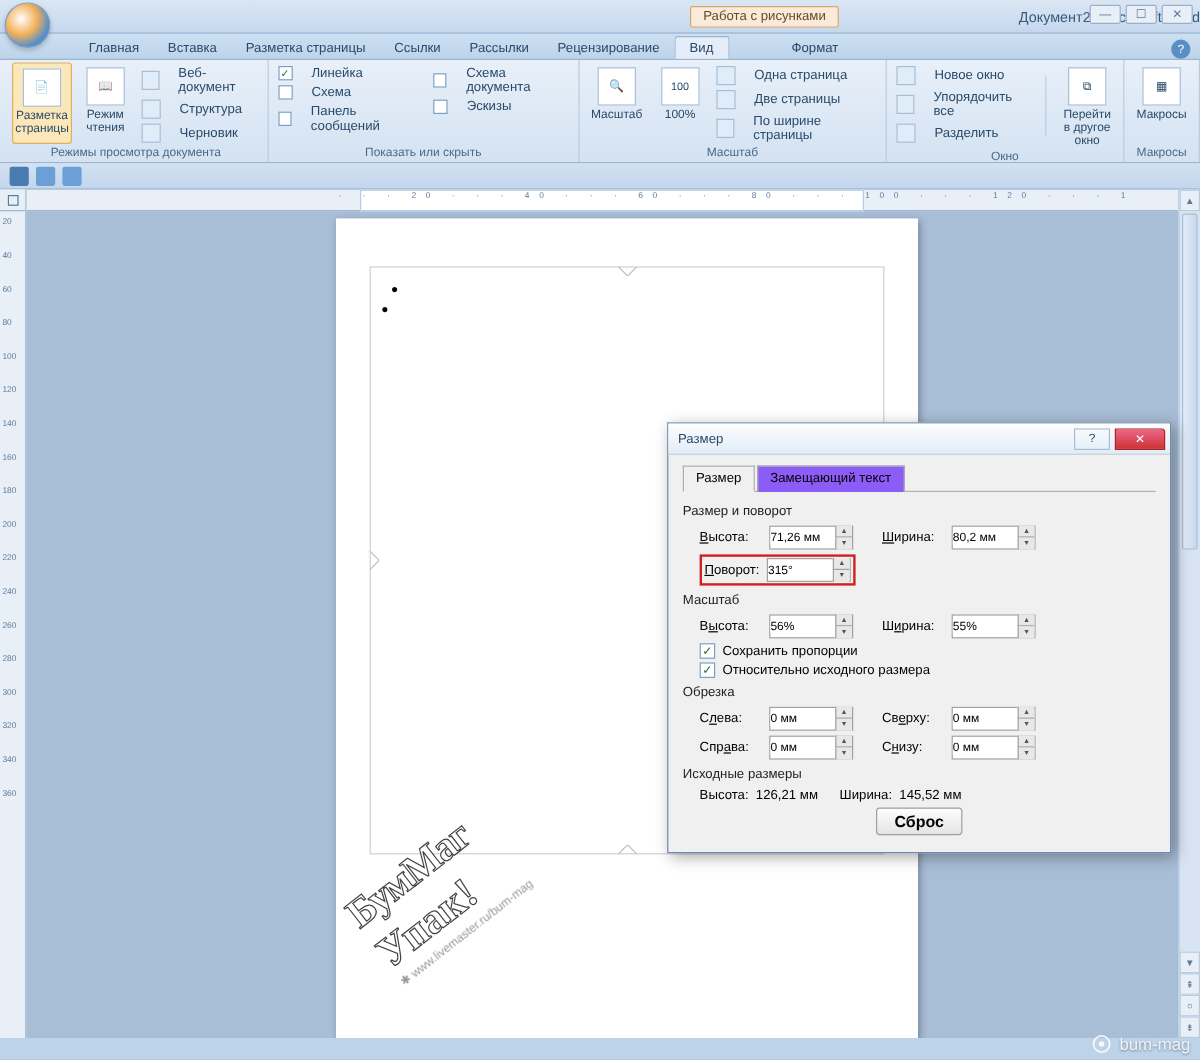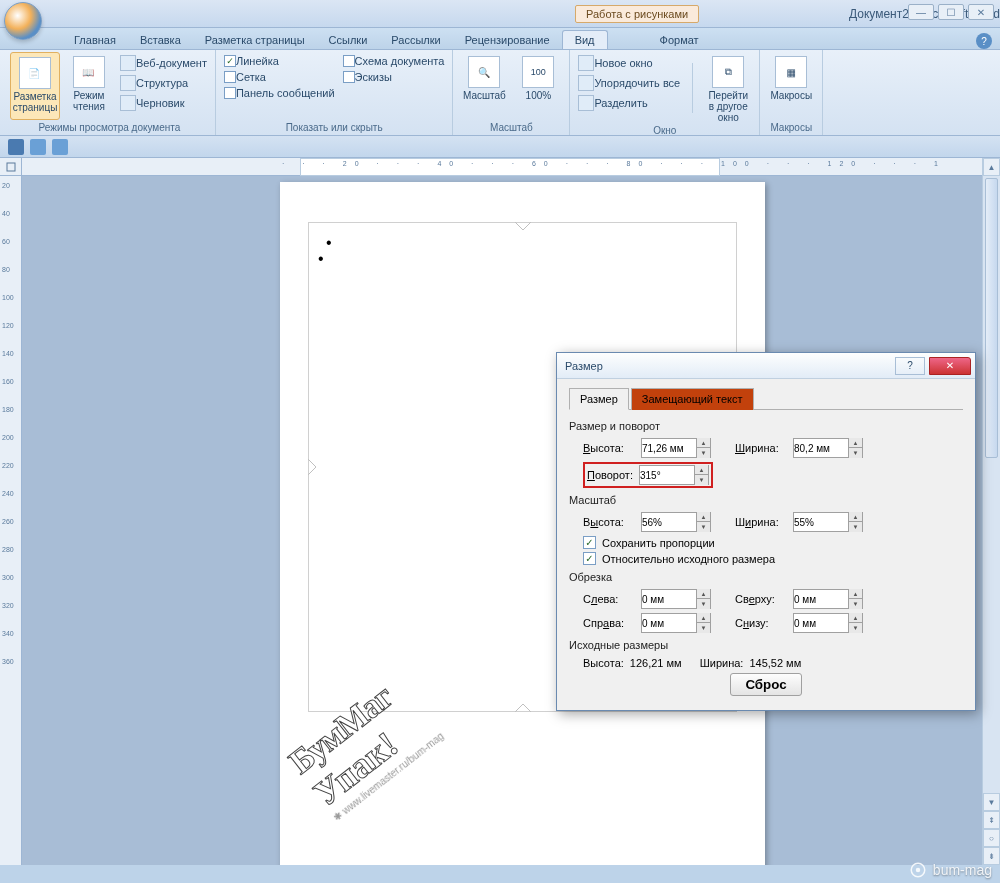--- a/index.html
+++ b/index.html
@@ -21,21 +21,21 @@
 
   
   .ribbon { height: 86px; background: linear-gradient(#e8f0f9, #d4e2f2); border-bottom: 1px solid #9db6d4; display: flex; padding-left: 4px; }
   .group { border-right: 1px solid #b8cce0; padding: 2px 6px 0 6px; display: flex; flex-direction: column; }
   .group-body { flex: 1; display: flex; gap: 4px; }
   .group-label { text-align: center; font-size: 10px; color: #4a6a8a; padding: 2px 0; }
   .big-btn { display: flex; flex-direction: column; align-items: center; padding: 4px 4px 0 4px; width: 50px; text-align: center; font-size: 10px; color: #2a4a6a; border-radius: 3px; }
   .big-btn.active { background: #fce7b8; border: 1px solid #e0b060; }
   .big-btn .ico { width: 32px; height: 32px; margin-bottom: 2px; background: #fff; border: 1px solid #a8bed6; display: flex; align-items: center; justify-content: center; }
   .small-list { display: flex; flex-direction: column; gap: 2px; padding-top: 2px; }
-  .small-item { display: flex; align-items: center; gap: 0; font-size: 11px; color: #2a4a6a; padding: 1px 2px; }
+  .small-item { display: flex; align-items: center; gap: 16px; font-size: 11px; color: #2a4a6a; padding: 1px 2px; }
   .chk { width: 12px; height: 12px; border: 1px solid #7a9ec5; background: #fff; display: inline-flex; align-items: center; justify-content: center; font-size: 9px; color: #2a6a2a; }
   .mini-ico { width: 16px; height: 16px; background: #e0ecf8; border: 1px solid #a8bed6; }
 
   
   .qat { height: 22px; background: linear-gradient(#d4e2f2, #c2d6ec); border-bottom: 1px solid #9db6d4; display: flex; align-items: center; padding-left: 8px; gap: 6px; }
   .qat-ico { width: 16px; height: 16px; background: #5a8fc6; border-radius: 2px; }
 
   
   .docarea { position: absolute; top: 158px; left: 0; right: 0; bottom: 18px; background: #a8bdd6; display: flex; }
   .vruler { width: 22px; background: #e8eff7; border-right: 1px solid #9db6d4; position: relative; }
@@ -61,21 +61,21 @@
   
   .dialog { position: absolute; left: 556px; top: 352px; width: 420px; background: #f0f0f0; border: 1px solid #6a8ab0; box-shadow: 3px 3px 12px rgba(0,0,0,.35); font-size: 11px; }
   .dlg-title { height: 26px; background: linear-gradient(#fdfefe, #e2ecf7); display: flex; align-items: center; padding-left: 8px; color: #2a4a6a; border-bottom: 1px solid #c0d0e0; }
   .dlg-title-btns { margin-left: auto; display: flex; }
   .dlg-tbtn { width: 30px; height: 18px; border: 1px solid #a8bed6; margin-right: 4px; display:flex;align-items:center;justify-content:center; font-size:10px;}
   .dlg-tbtn.close { background: linear-gradient(#e68, #c33); color:#fff; border-color:#a22; width:42px; border-radius: 0 3px 0 0;}
   .dlg-body { padding: 8px 12px 10px 12px; }
   .dlg-tabs { display: flex; border-bottom: 1px solid #b0b0b0; margin-bottom: 10px; }
   .dlg-tab { padding: 4px 10px; border: 1px solid #b0b0b0; border-bottom: none; margin-right: 2px; background: #f0f0f0; position: relative; top: 1px; }
   .dlg-tab.active { background: #f0f0f0; border-bottom: 1px solid #f0f0f0; }
-  .dlg-tab:not(.active) { background: #c2410c; }
+  .dlg-tab:not(.active) { background: #8b5cf6; }
   .dlg-section-h { margin: 6px 0 6px 0; color: #222; }
   .dlg-row { display: flex; align-items: center; margin: 4px 0 4px 14px; gap: 6px; }
   .dlg-lbl { width: 52px; text-align: left; }
   .dlg-lbl u { text-decoration: underline; }
   .spin { display: flex; align-items: center; border: 1px solid #a0a0a0; background: #fff; height: 20px; }
   .spin input { border: none; width: 54px; padding: 0 0; font-size: 10px; outline: none; }
   .spin-btns { display: flex; flex-direction: column; width: 14px; }
   .spin-btns span { height: 10px; border-left: 1px solid #a0a0a0; background: #e8e8e8; font-size: 6px; display:flex;align-items:center;justify-content:center; color:#555;}
   .spin-btns span:first-child { border-bottom: 1px solid #a0a0a0; }
   .highlight-red { border: 2px solid #d02020; padding: 1px 2px; display: inline-flex; align-items: center; }
@@ -147,21 +147,21 @@
 
   <div class="group">
     <div class="group-body">
       <div class="small-list">
         <div class="small-item">
             <span class="chk">✓</span>
             <span>Линейка</span>
           </div>
         <div class="small-item">
             <span class="chk"></span>
-            <span>Сетка</span>
+            <span>Схема</span>
           </div>
         <div class="small-item">
             <span class="chk"></span>
             <span>Панель сообщений</span>
           </div>
       </div>
       <div class="small-list">
         <div class="small-item">
             <span class="chk"></span>
             <span>Схема документа</span>
@@ -177,20 +177,34 @@
 
   <div class="group">
     <div class="group-body">
       <div class="big-btn">
         <div class="ico">🔍</div>
         <span>Масштаб</span>
       </div>
       <div class="big-btn">
         <div class="ico" style="font-size:9px">100</div>
         <span>100%</span>
+      </div>
+      <div class="small-list">
+        <div class="small-item">
+            <span class="mini-ico"></span>
+            <span>Одна страница</span>
+          </div>
+        <div class="small-item">
+            <span class="mini-ico"></span>
+            <span>Две страницы</span>
+          </div>
+        <div class="small-item">
+            <span class="mini-ico"></span>
+            <span>По ширине страницы</span>
+          </div>
       </div>
     </div>
     <div class="group-label">Масштаб</div>
   </div>
 
   <div class="group">
     <div class="group-body">
       <div class="small-list">
         <div class="small-item">
             <span class="mini-ico"></span>

